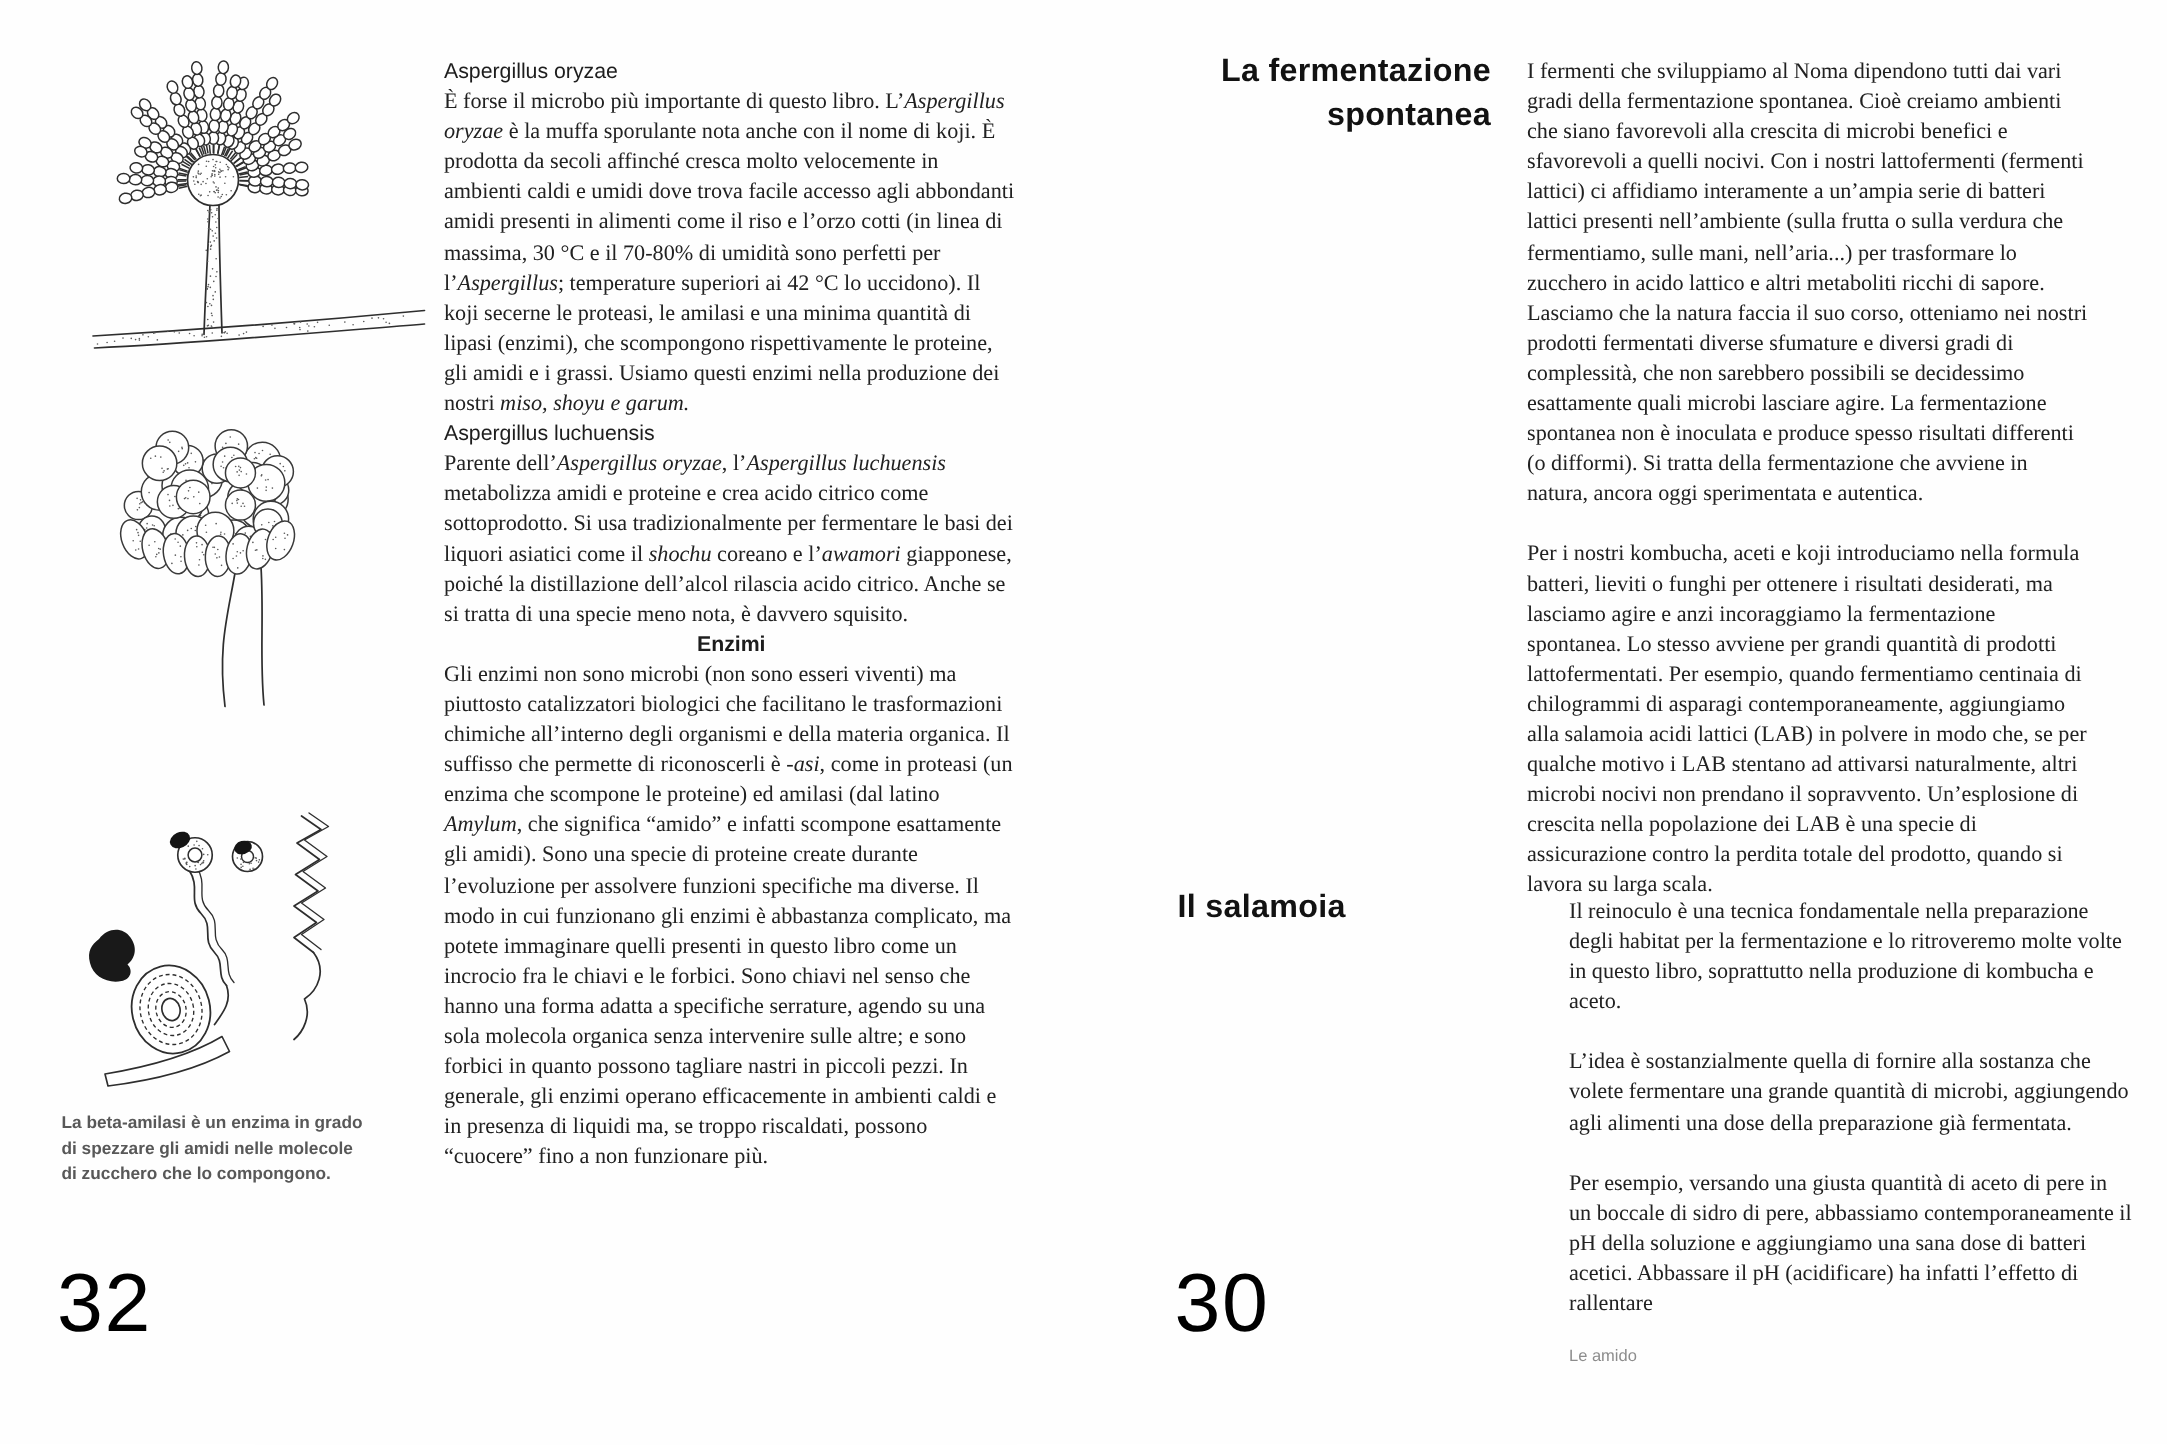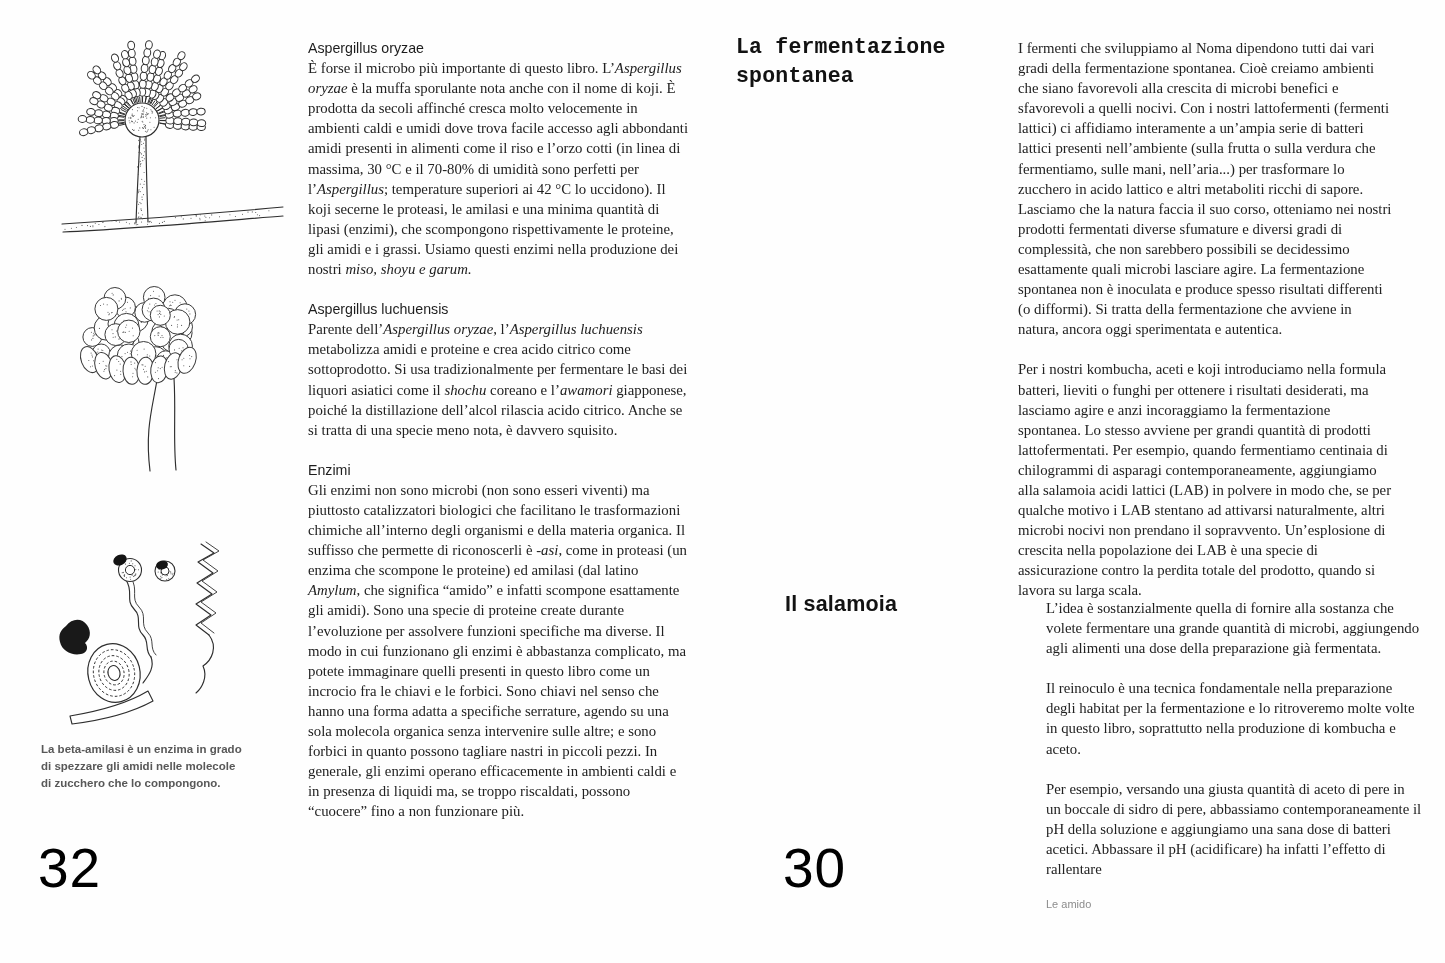--- a/index.html
+++ b/index.html
@@ -5,28 +5,28 @@
   * { margin:0; padding:0; box-sizing:border-box; }
   html,body { background:#ffffff; }
   .spread {
     position:relative; width:1445px; height:963px; background:#fefefe;
     font-family:"Liberation Serif","DejaVu Serif",serif; color:#212121; overflow:hidden;
   }
   .abs { position:absolute; }
   .body-text { font-size:14.8px; line-height:20.1px; }
   .para { margin:0; }
   .para + .para { margin-top:20px; }
-  .section + .section { margin-top:20px; }
+  .section + .section { }
   .sec-heading { font-family:"Liberation Sans","DejaVu Sans",sans-serif; font-size:14.2px; line-height:20.1px; color:#1d1d1d; }
-  .sec-heading.bold { font-weight:normal; }
+  .sec-heading.bold { font-weight:bold;text-align:center; }
   .display-heading {
     font-family:"Liberation Sans","DejaVu Sans",sans-serif; font-size:21.5px; line-height:29px;
     color:#121212; letter-spacing:0.2px;
   }
-  .display-heading.centered { text-align:left;font-family:Liberation Mono, monospace; }
+  .display-heading.centered { text-align:right; }
   .caption { font-family:"Liberation Sans","DejaVu Sans",sans-serif; font-size:11.5px; line-height:17px; color:#585858;font-weight:bold; }
   .pagenum { font-family:"Liberation Sans","DejaVu Sans",sans-serif; font-size:55px; font-weight:400; color:#000000; letter-spacing:1px; }
   .footer-label { font-family:"Liberation Sans","DejaVu Sans",sans-serif; font-size:11px; color:#8c8c8c; }
   em { font-style:italic; }
   svg.illus { position:absolute; overflow:visible; }
 </style>
 </head>
 <body>
 
 <div class="spread">
@@ -907,21 +907,21 @@
         <ellipse cx="84" cy="133" rx="15" ry="17.5" fill="none" stroke="#2e2e2e" stroke-width="0.9" stroke-dasharray="2.6 2"></ellipse>
         <ellipse cx="84" cy="133" rx="10" ry="12" fill="none" stroke="#2e2e2e" stroke-width="0.9" stroke-dasharray="2.6 2"></ellipse>
         <ellipse cx="84" cy="133" rx="6" ry="7.5" fill="#fff" stroke="#2e2e2e" stroke-width="1.1"></ellipse>
       </g>
     </svg>
 
   <p class="abs caption" style="left:41px;top:741px;width:205px">La beta-amilasi è un enzima in grado di spezzare gli amidi nelle molecole di zucchero che lo compongono.</p>
 
   <div class="abs pagenum" style="left:38px;top:836px">32</div>
 
-  <div class="abs body-text" style="left:308px;top:38px;width:383px">
+  <div class="abs body-text" style="left:296px;top:38px;width:383px">
 
     <div class="section">
       <div class="sec-heading">Aspergillus oryzae</div>
       <p class="para"><span>È forse il microbo più importante di questo libro. L’</span><em>Aspergillus oryzae</em><span> è la muffa sporulante nota anche con il nome di koji. È prodotta da secoli affinché cresca molto velocemente in ambienti caldi e umidi dove trova facile accesso agli abbondanti amidi presenti in alimenti come il riso e l’orzo cotti (in linea di massima, 30 °C e il 70-80% di umidità sono perfetti per l’</span><em>Aspergillus</em><span>; temperature superiori ai 42 °C lo uccidono). Il koji secerne le proteasi, le amilasi e una minima quantità di lipasi (enzimi), che scompongono rispettivamente le proteine, gli amidi e i grassi. Usiamo questi enzimi nella produzione dei nostri </span><em>miso, shoyu e garum.</em></p>
     </div>
 
     <div class="section">
       <div class="sec-heading">Aspergillus luchuensis</div>
       <p class="para"><span>Parente dell’</span><em>Aspergillus oryzae</em><span>, l’</span><em>Aspergillus luchuensis</em><span> metabolizza amidi e proteine e crea acido citrico come sottoprodotto. Si usa tradizionalmente per fermentare le basi dei liquori asiatici come il </span><em>shochu</em><span> coreano e l’</span><em>awamori</em><span> giapponese, poiché la distillazione dell’alcol rilascia acido citrico. Anche se si tratta di una specie meno nota, è davvero squisito.</span></p>
     </div>
@@ -935,22 +935,22 @@
   <h2 class="abs display-heading centered" style="left:736px;top:33px;width:258px">La fermentazione spontanea</h2>
 
   <div class="abs body-text" style="left:1018px;top:38px;width:377px">
     <p class="para">I fermenti che sviluppiamo al Noma dipendono tutti dai vari gradi della fermentazione spontanea. Cioè creiamo ambienti che siano favorevoli alla crescita di microbi benefici e sfavorevoli a quelli nocivi. Con i nostri lattofermenti (fermenti lattici) ci affidiamo interamente a un’ampia serie di batteri lattici presenti nell’ambiente (sulla frutta o sulla verdura che fermentiamo, sulle mani, nell’aria...) per trasformare lo zucchero in acido lattico e altri metaboliti ricchi di sapore. Lasciamo che la natura faccia il suo corso, otteniamo nei nostri prodotti fermentati diverse sfumature e diversi gradi di complessità, che non sarebbero possibili se decidessimo esattamente quali microbi lasciare agire. La fermentazione spontanea non è inoculata e produce spesso risultati differenti (o difformi). Si tratta della fermentazione che avviene in natura, ancora oggi sperimentata e autentica.</p>
     <p class="para">Per i nostri kombucha, aceti e koji introduciamo nella formula batteri, lieviti o funghi per ottenere i risultati desiderati, ma lasciamo agire e anzi incoraggiamo la fermentazione spontanea. Lo stesso avviene per grandi quantità di prodotti lattofermentati. Per esempio, quando fermentiamo centinaia di chilogrammi di asparagi contemporaneamente, aggiungiamo alla salamoia acidi lattici (LAB) in polvere in modo che, se per qualche motivo i LAB stentano ad attivarsi naturalmente, altri microbi nocivi non prendano il sopravvento. Un’esplosione di crescita nella popolazione dei LAB è una specie di assicurazione contro la perdita totale del prodotto, quando si lavora su larga scala.</p>
   </div>
 
   <h2 class="abs display-heading" style="left:785px;top:590px">Il salamoia</h2>
 
   <div class="abs body-text" style="left:1046px;top:598px;width:377px">
+    <p class="para">Il reinoculo è una tecnica fondamentale nella preparazione degli habitat per la fermentazione e lo ritroveremo molte volte in questo libro, soprattutto nella produzione di kombucha e aceto.</p>
     <p class="para">L’idea è sostanzialmente quella di fornire alla sostanza che volete fermentare una grande quantità di microbi, aggiungendo agli alimenti una dose della preparazione già fermentata.</p>
-    <p class="para">Il reinoculo è una tecnica fondamentale nella preparazione degli habitat per la fermentazione e lo ritroveremo molte volte in questo libro, soprattutto nella produzione di kombucha e aceto.</p>
     <p class="para">Per esempio, versando una giusta quantità di aceto di pere in un boccale di sidro di pere, abbassiamo contemporaneamente il pH della soluzione e aggiungiamo una sana dose di batteri acetici. Abbassare il pH (acidificare) ha infatti l’effetto di rallentare</p>
   </div>
 
   <div class="abs pagenum" style="left:783px;top:836px">30</div>
 
   <div class="abs footer-label" style="left:1046px;top:898px">Le amido</div>
 
 </div>
 
 </body></html>

